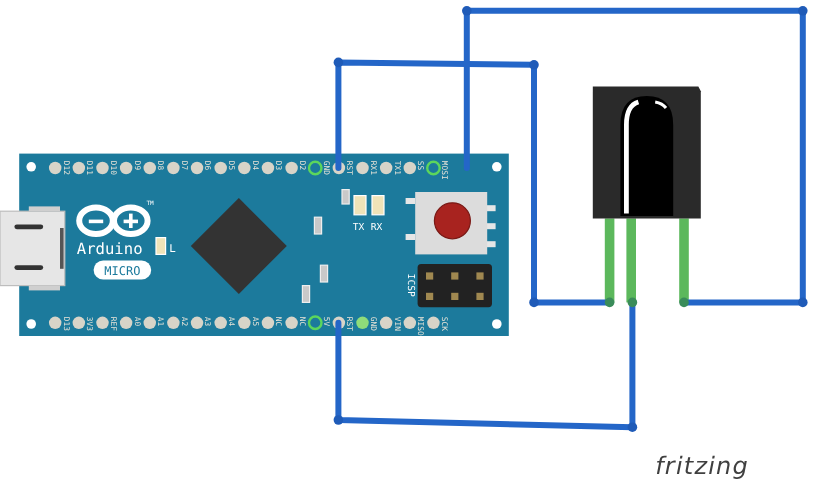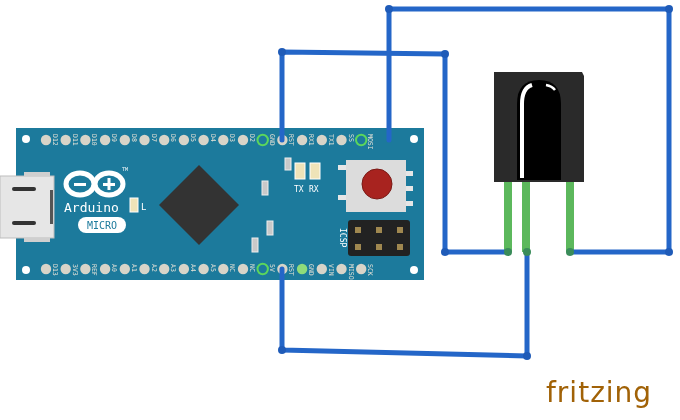--- a/index.html
+++ b/index.html
@@ -1,20 +1,20 @@
 <!DOCTYPE html>
 <html><head>
 <meta charset="utf-8">
 <style>
   html, body { margin:0; padding:0; background:#ffffff; }
   body { width:680px; height:420px; position:relative; overflow:hidden; font-family:"DejaVu Sans", sans-serif; }
   #canvas { position:absolute; left:0; top:0; width:680px; height:420px; }
   .pinlabel { font-family:"DejaVu Sans Mono", monospace; font-size:6.5px; fill:#e8e4d8; }
   .silk { font-family:"DejaVu Sans Mono", monospace; fill:#ffffff; }
-  .logo { position:absolute; left:546px; top:376px; font-family:"DejaVu Sans", sans-serif; font-size:28px; color:#a16207; letter-spacing:1px; }
+  .logo { position:absolute; left:546px; top:376px; font-family:"DejaVu Sans", sans-serif; font-size:20px; color:#404040; letter-spacing:1px;font-style:italic; }
 </style>
 </head>
 <body>
 
 <svg id="canvas" viewBox="0 0 680 420">
 
   <g>
     <rect x="16" y="128" width="408" height="152" fill="#1c7a9c"></rect>
 
     <g>

